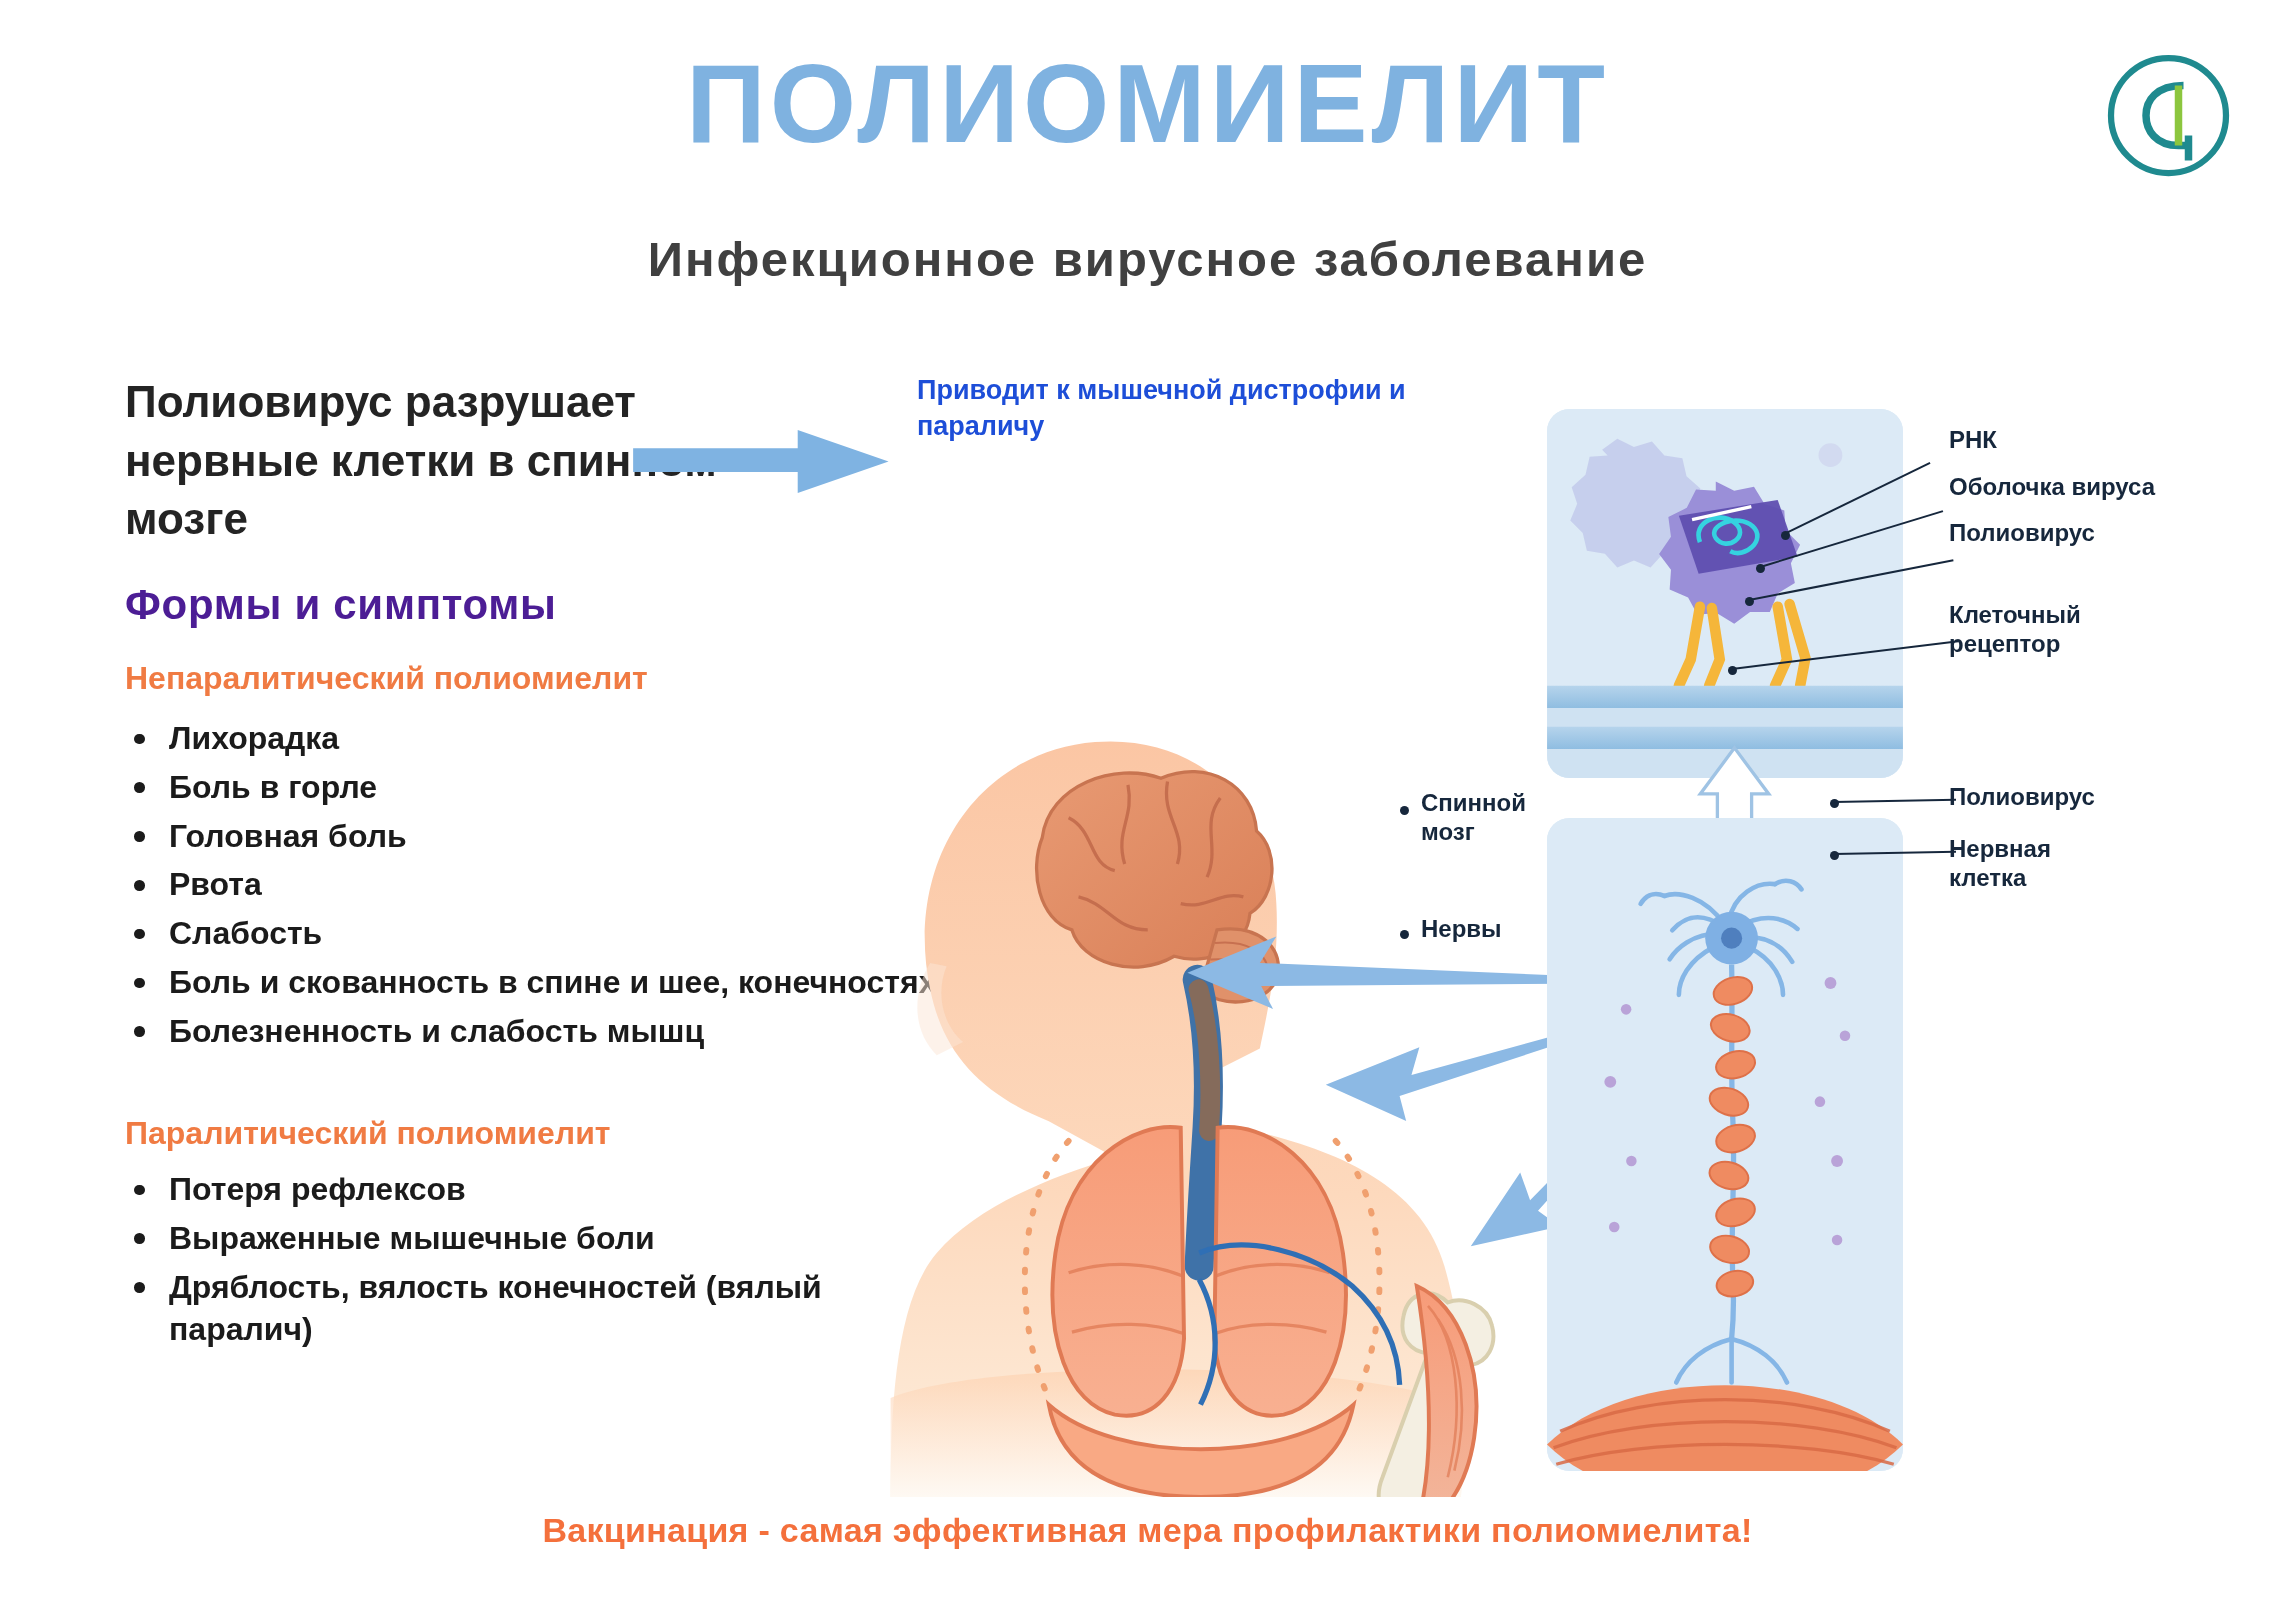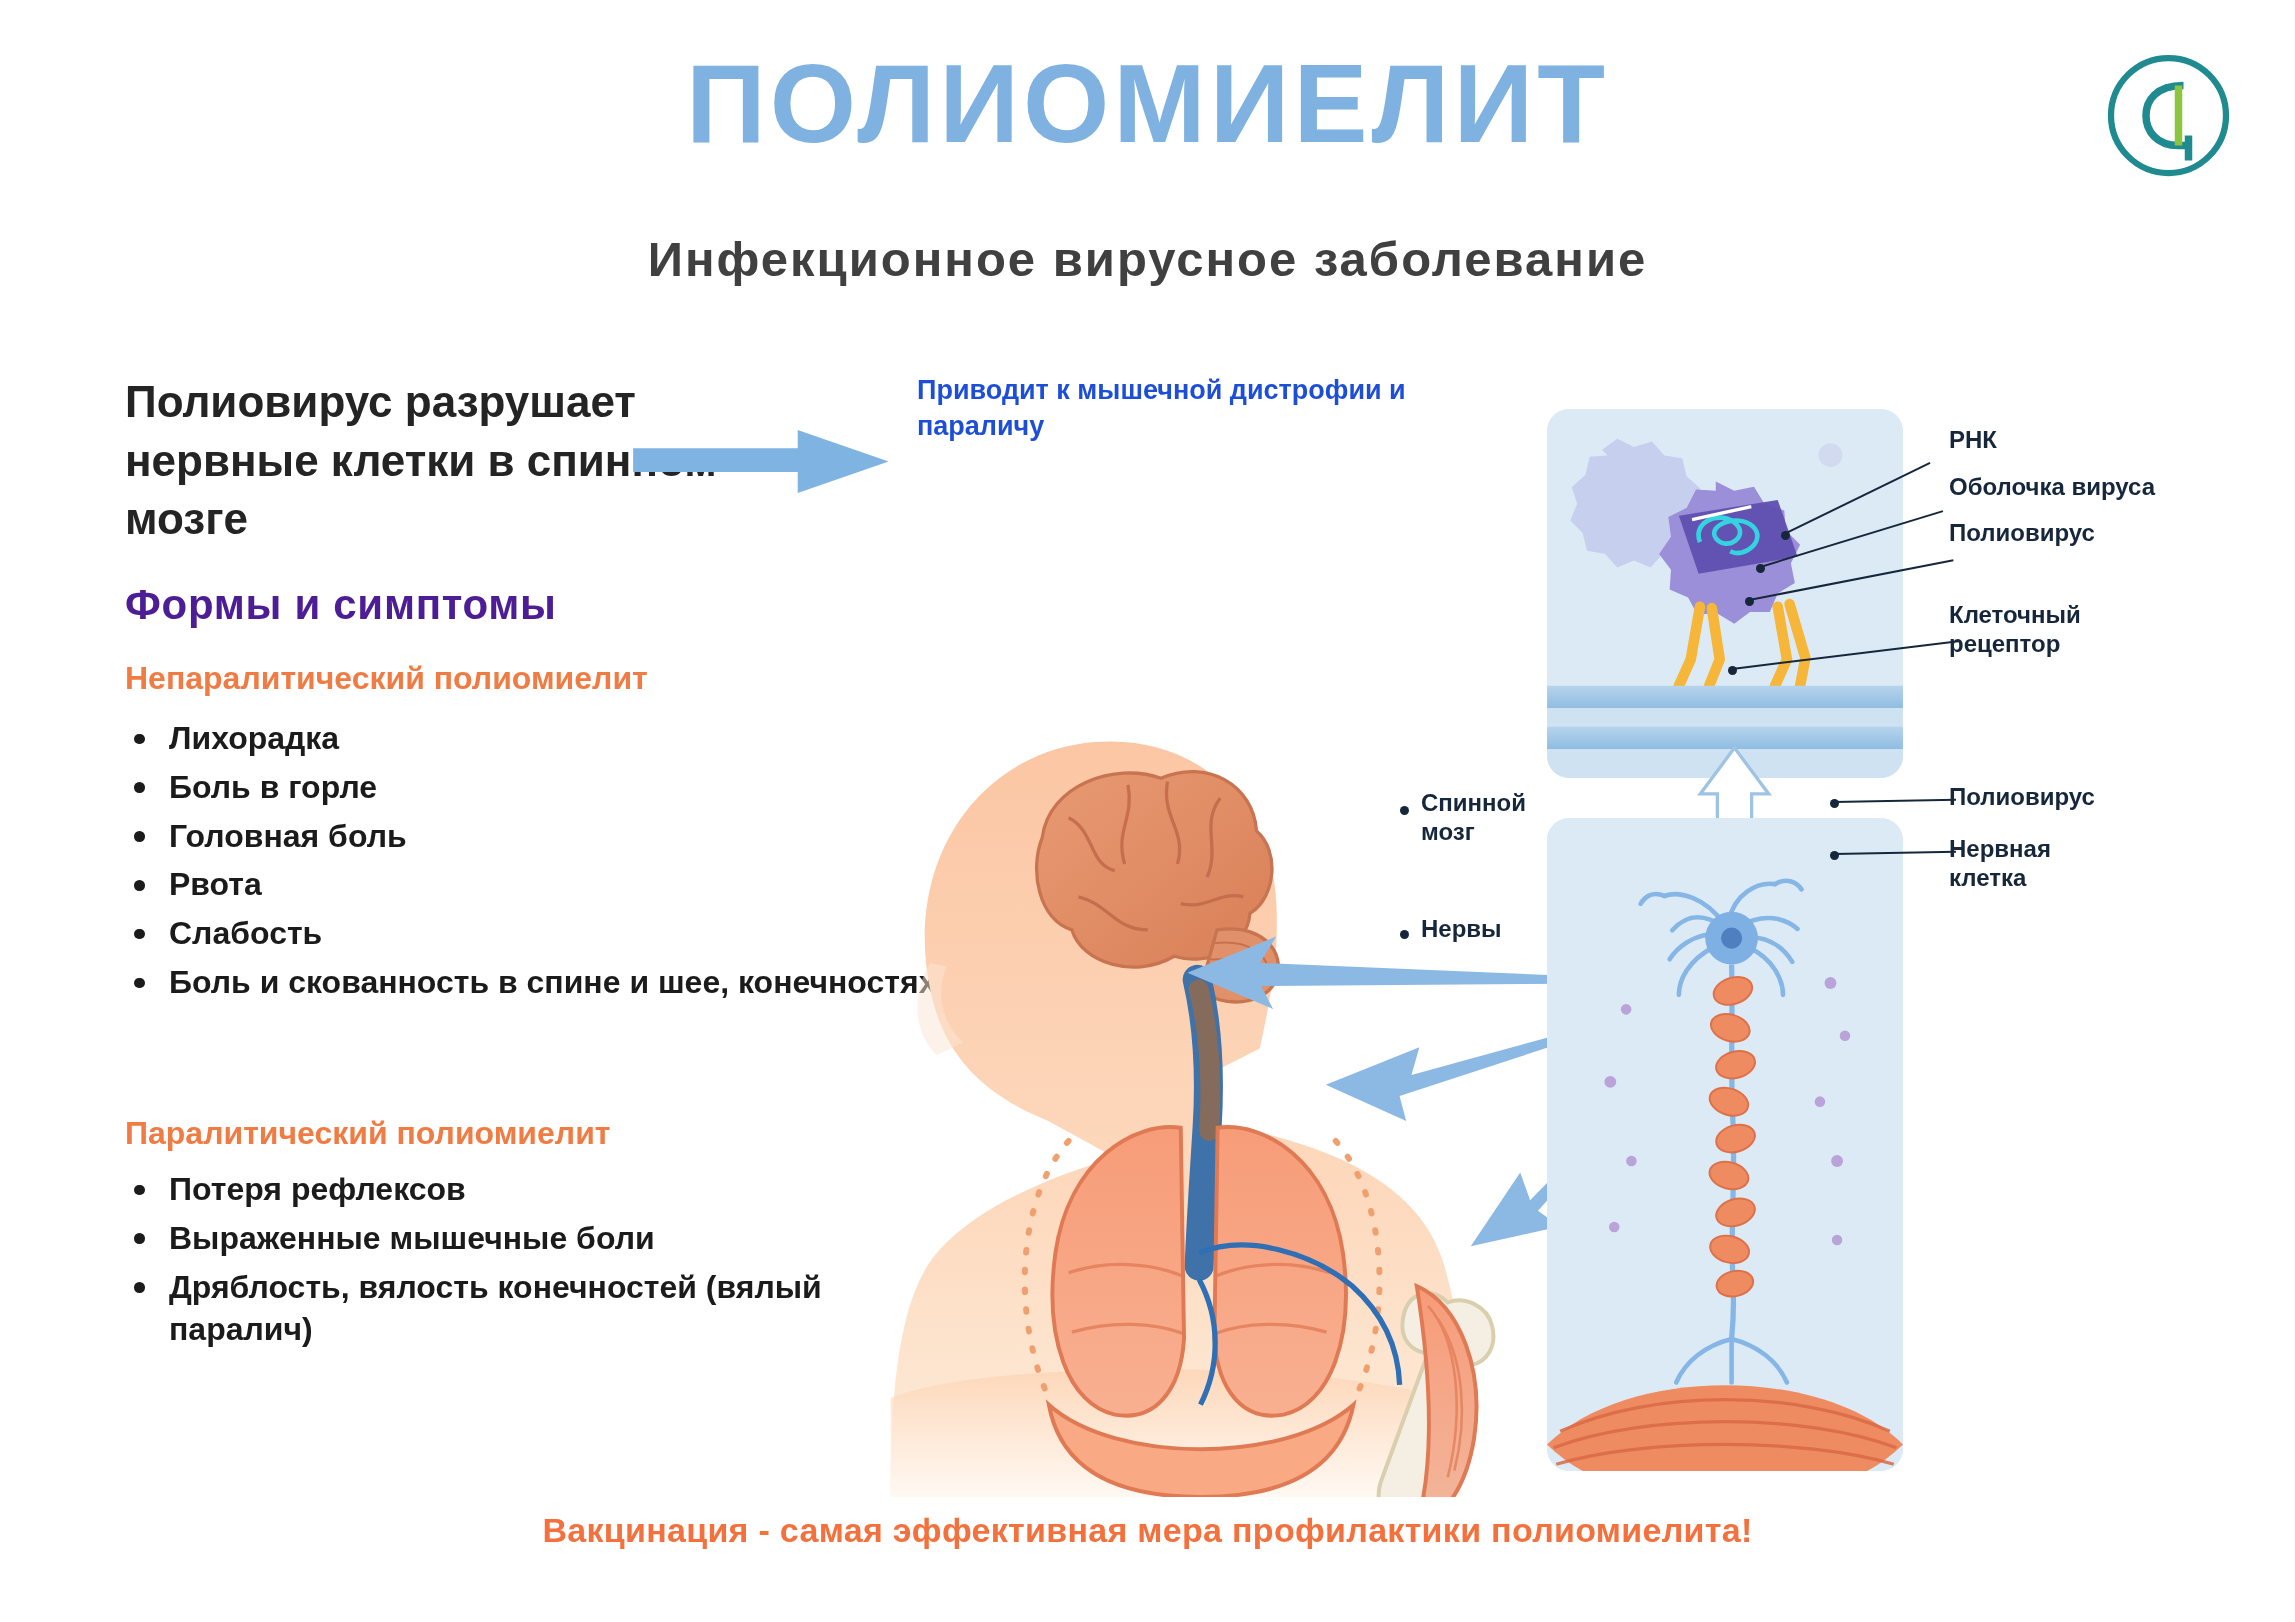--- a/index.html
+++ b/index.html
@@ -210,20 +210,21 @@
   <div class="section-title">Формы и симптомы</div>
 
   <div class="form-heading h-nonpar">Непаралитический полиомиелит</div>
   <ul class="sym" id="list-nonparalytic">
     <li>Лихорадка</li>
     <li>Боль в горле</li>
     <li>Головная боль</li>
     <li>Рвота</li>
     <li>Слабость</li>
     <li>Боль и скованность в спине и шее, конечностях</li>
+    <li>Болезненность и слабость мышц</li>
   </ul>
 
   <div class="form-heading h-par">Паралитический полиомиелит</div>
   <ul class="sym" id="list-paralytic">
     <li>Потеря рефлексов</li>
     <li>Выраженные мышечные боли</li>
     <li>Дряблость, вялость конечностей (вялый паралич)</li>
   </ul>
 
   <div style="position:absolute; left:851px; top:620px; width:699px; height:877px;">

